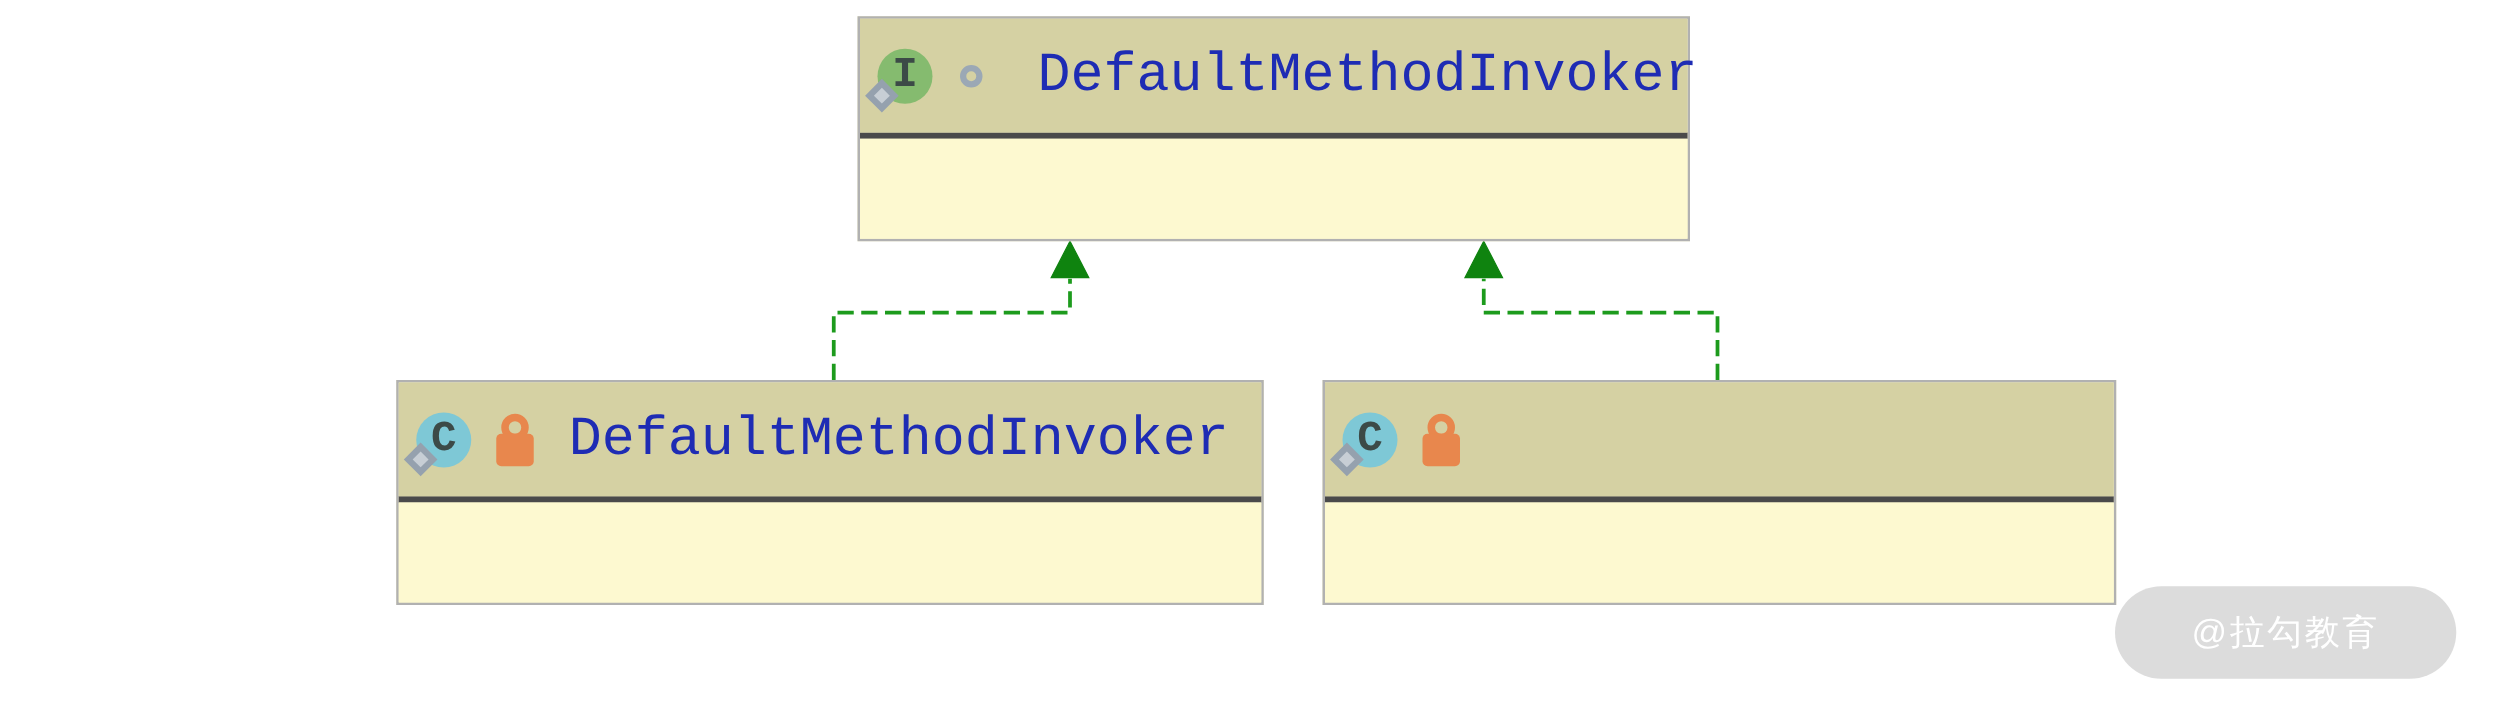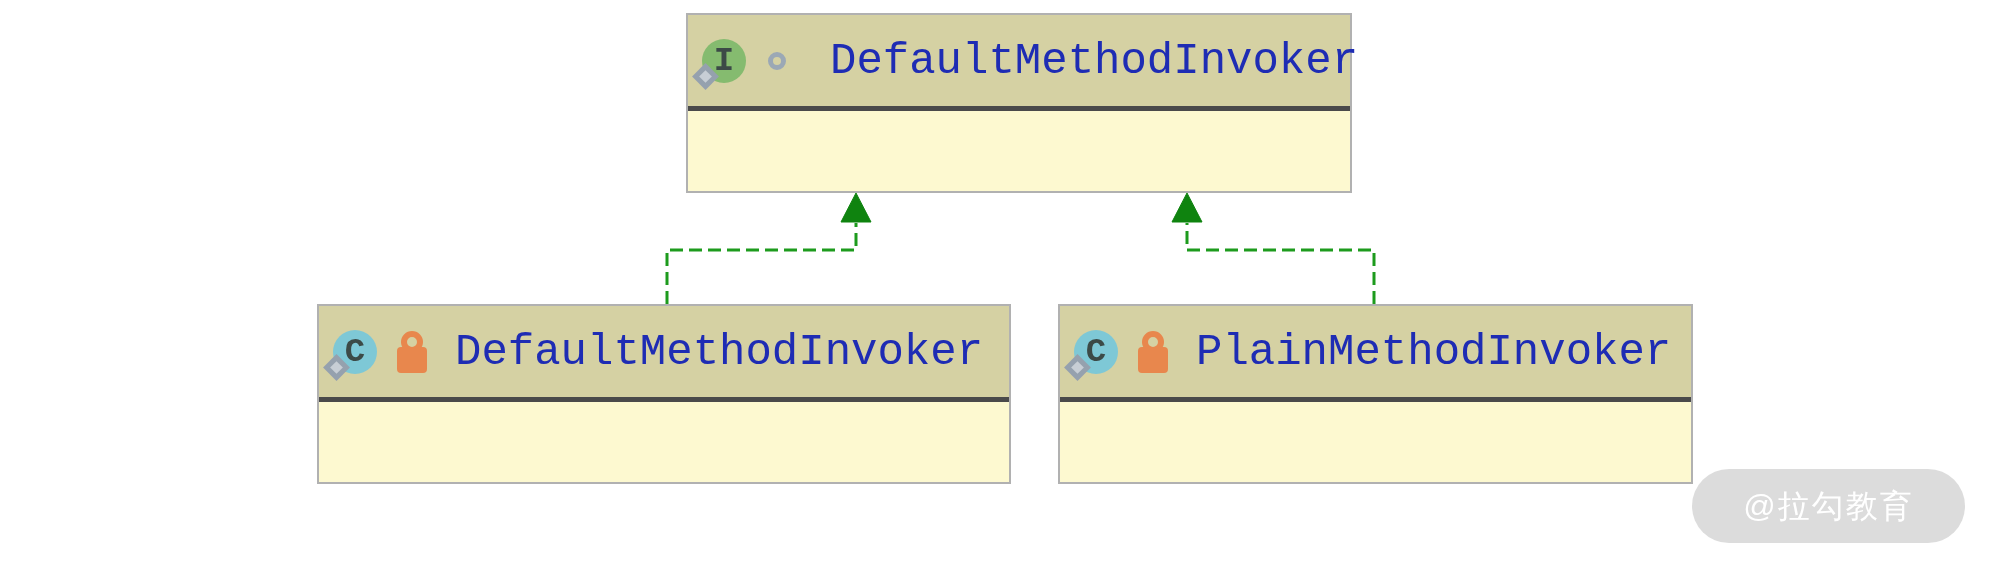--- a/index.html
+++ b/index.html
@@ -61,21 +61,21 @@
     background:#e8874d;border-radius:4px;
   }
   
   #node-mapper{left:686px;top:13px;width:666px;}
   #node-default{left:317px;top:304px;width:694px;}
   #node-plain{left:1058px;top:304px;width:635px;}
   
   .watermark{
     position:absolute;left:1692px;top:469px;width:273px;height:74px;
     background:rgba(199,199,199,0.62);border-radius:37px;
-    color:#ffffff;font-size:32px;line-height:74px;text-align:center;
+    color:#ffffff;font-size:28px;line-height:74px;text-align:center;
     letter-spacing:2px;white-space:nowrap;
   }
 </style>
 </head>
 <body>
 
 <div class="canvas">
 
   <svg class="edges" viewBox="0 0 2002 572" xmlns="http://www.w3.org/2000/svg">
     <g>
@@ -120,20 +120,19 @@
 
   <div class="node" id="node-plain">
     <div class="node-header">
       <span class="icon-wrap">
         <span class="circle-icon class-circle">
           <span class="icon-letter">C</span>
         </span>
         <span class="diamond"></span>
       </span>
       <span class="lock-icon"></span>
-      <span class="node-title">PlainMethodInvoker</span>
     </div>
     <div class="node-sep"></div>
     <div class="node-body"></div>
   </div>
 
   <div class="watermark">@拉勾教育</div>
 </div>
 
 </body></html>

